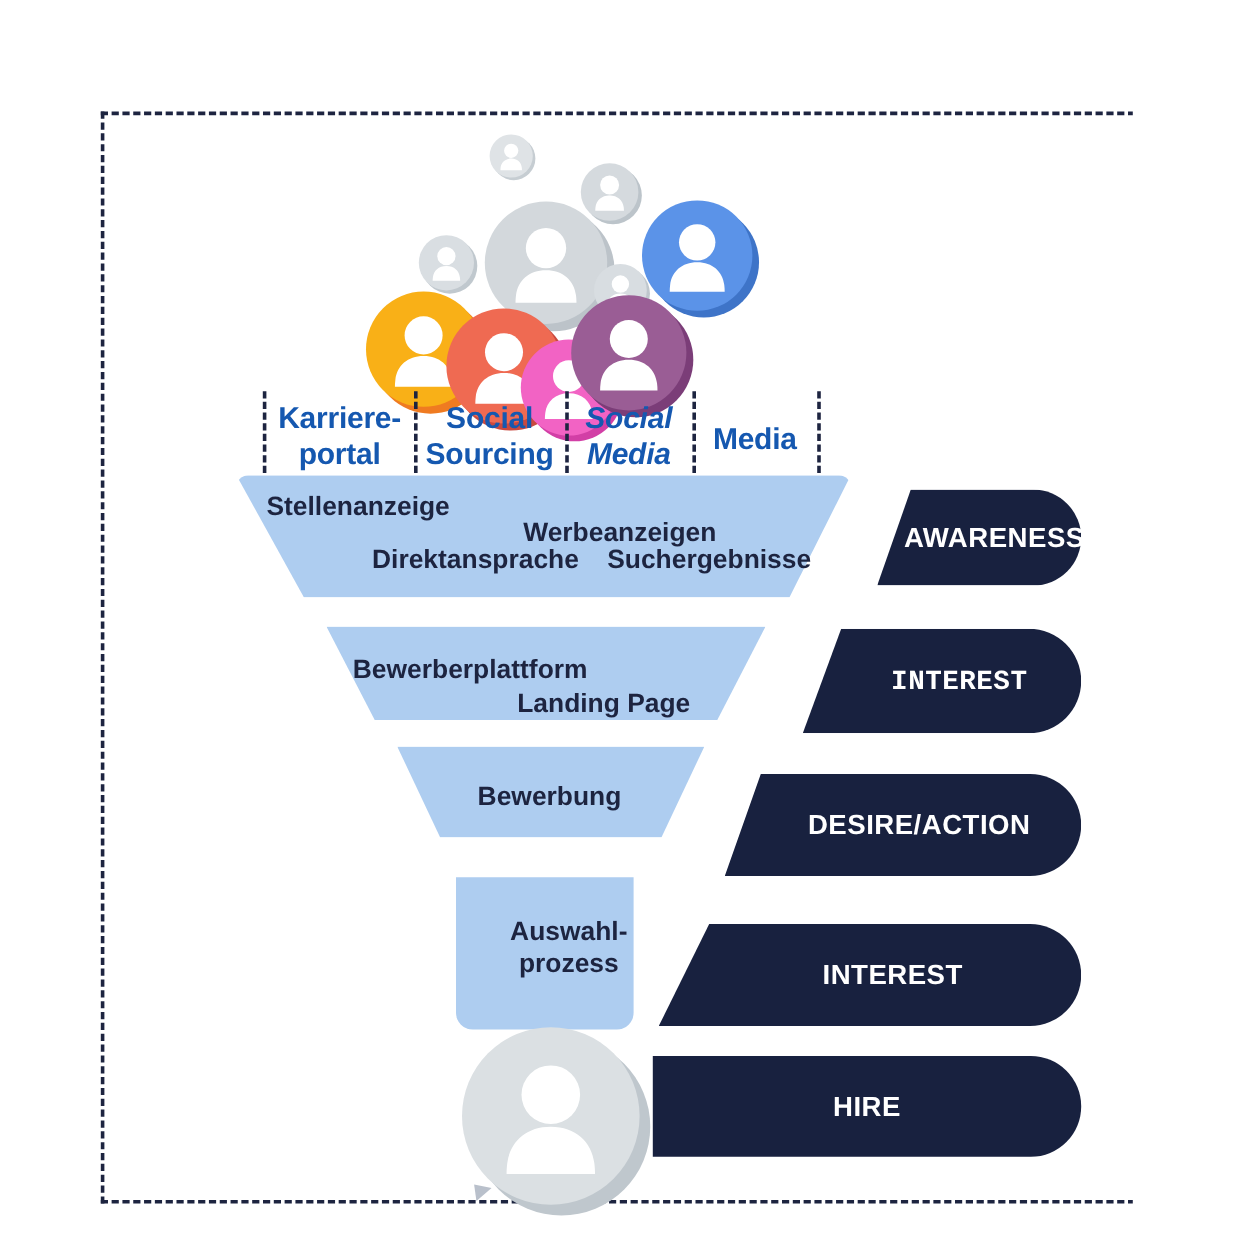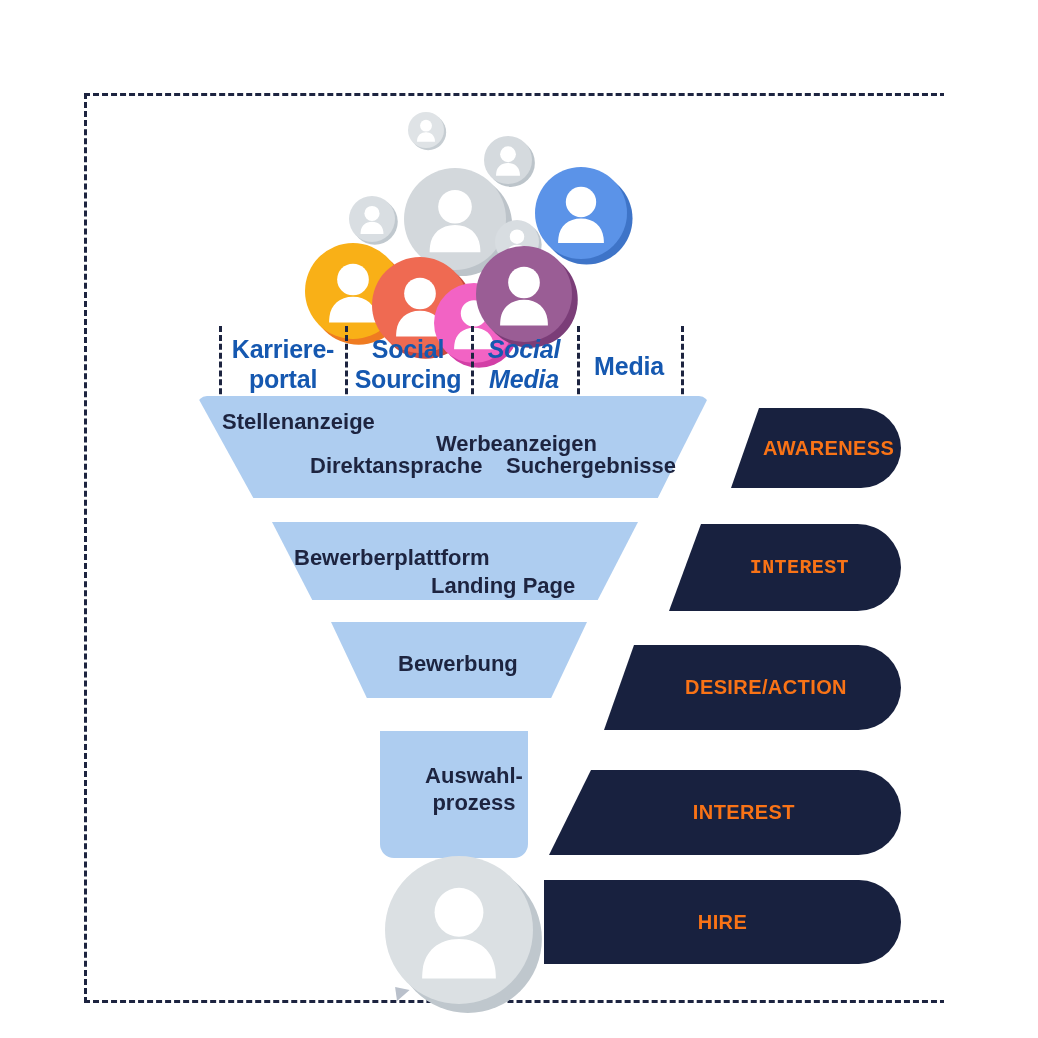--- a/index.html
+++ b/index.html
@@ -114,23 +114,23 @@
 
   
   .badge {
     position: absolute;
     background: #18213f;
     display: flex;
     align-items: center;
     justify-content: center;
   }
   .badge span {
-    color: #f97316;
+    color: #ffffff;
     font-weight: bold;
-    font-size: 20px;
+    font-size: 23px;
     letter-spacing: 0.4px;
     white-space: nowrap;
   }
 
   
   #cursor-arrow {
     position: absolute;
     left: 396px;
     top: 986px;
     width: 0; height: 0;

